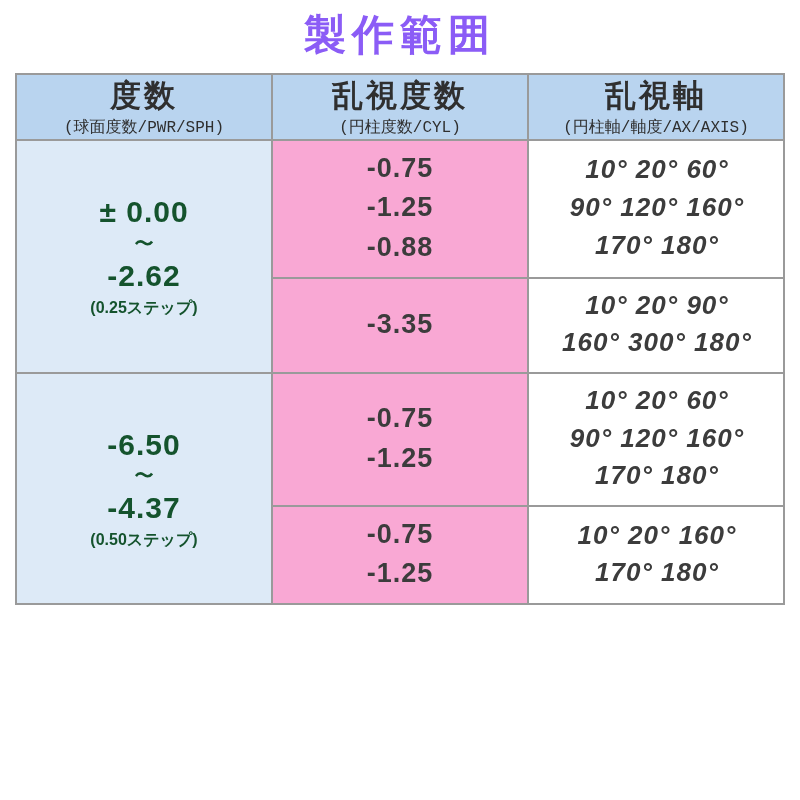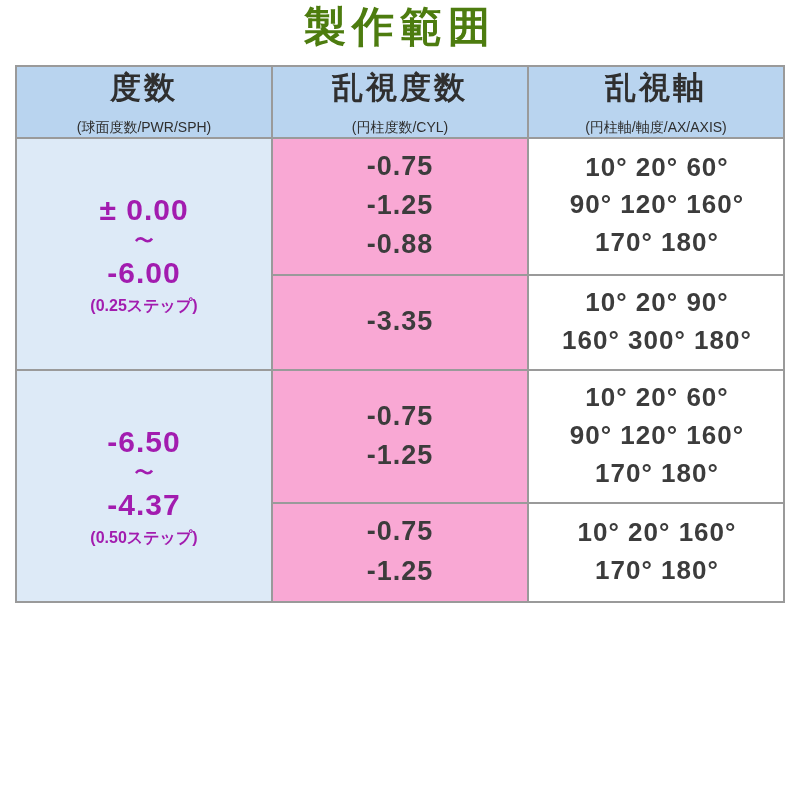--- a/index.html
+++ b/index.html
@@ -18,22 +18,22 @@
     position: relative;
     width: 800px;
     height: 800px;
     box-sizing: border-box;
   }
   .title {
     text-align: center;
     font-size: 42px;
     font-weight: bold;
     letter-spacing: 6px;
-    color: #4d7c0f;
-    padding-top: 0;
+    color: #8b5cf6;
+    padding-top: 8px;
     padding-bottom: 10px;
     line-height: 1.3;
   }
   table.spec {
     width: 770px;
     margin: 0 auto;
     border-collapse: collapse;
     table-layout: fixed;
   }
   table.spec td, table.spec th {
@@ -49,30 +49,31 @@
   }
   .head-main {
     display: block;
     font-size: 31px;
     font-weight: bold;
     letter-spacing: 3px;
     line-height: 1.35;
   }
   .head-sub {
     display: block;
-    font-size: 14px;
+    font-size: 16px;
     font-weight: normal;
     letter-spacing: 0px;
-    margin-top: 10px;
+    margin-top: 2px;
     line-height: 1.3;
+    font-family: Liberation Mono, monospace;
   }
   td.pwr {
     background: #ddeaf7;
     width: 225px;
-    color: #a21caf;
+    color: #14532d;
   }
   .pwr-inner {
     padding: 6px 0 10px 0;
     line-height: 1.15;
   }
   .pwr-big {
     display: block;
     font-size: 30px;
     font-weight: bold;
     letter-spacing: 1px;
@@ -103,20 +104,21 @@
     font-size: 27px;
     font-weight: bold;
     line-height: 1.45;
     letter-spacing: 1px;
   }
   td.ax {
     background: #ffffff;
   }
   .ax-inner {
     padding: 8px 6px 10px 8px;
+    font-style: italic;
   }
   .ax-line {
     display: block;
     font-size: 26px;
     font-weight: bold;
     line-height: 1.45;
     letter-spacing: 1px;
     white-space: nowrap;
   }
 </style>
@@ -144,21 +146,21 @@
         </th>
       </tr>
     </thead>
     <tbody>
 
       <tr>
         <td class="pwr" rowspan="2">
           <div class="pwr-inner">
             <span class="pwr-big">± 0.00</span>
             <span class="pwr-tilde">〜</span>
-            <span class="pwr-big">-6.00</span>
+            <span class="pwr-big">-2.62</span>
             <span class="pwr-step">(0.25ステップ)</span>
           </div>
         </td>
         <td class="cyl">
           <div class="cyl-inner">
             <span class="cyl-line">-0.75</span>
             <span class="cyl-line">-1.25</span>
             <span class="cyl-line">-0.88</span>
           </div>
         </td>

